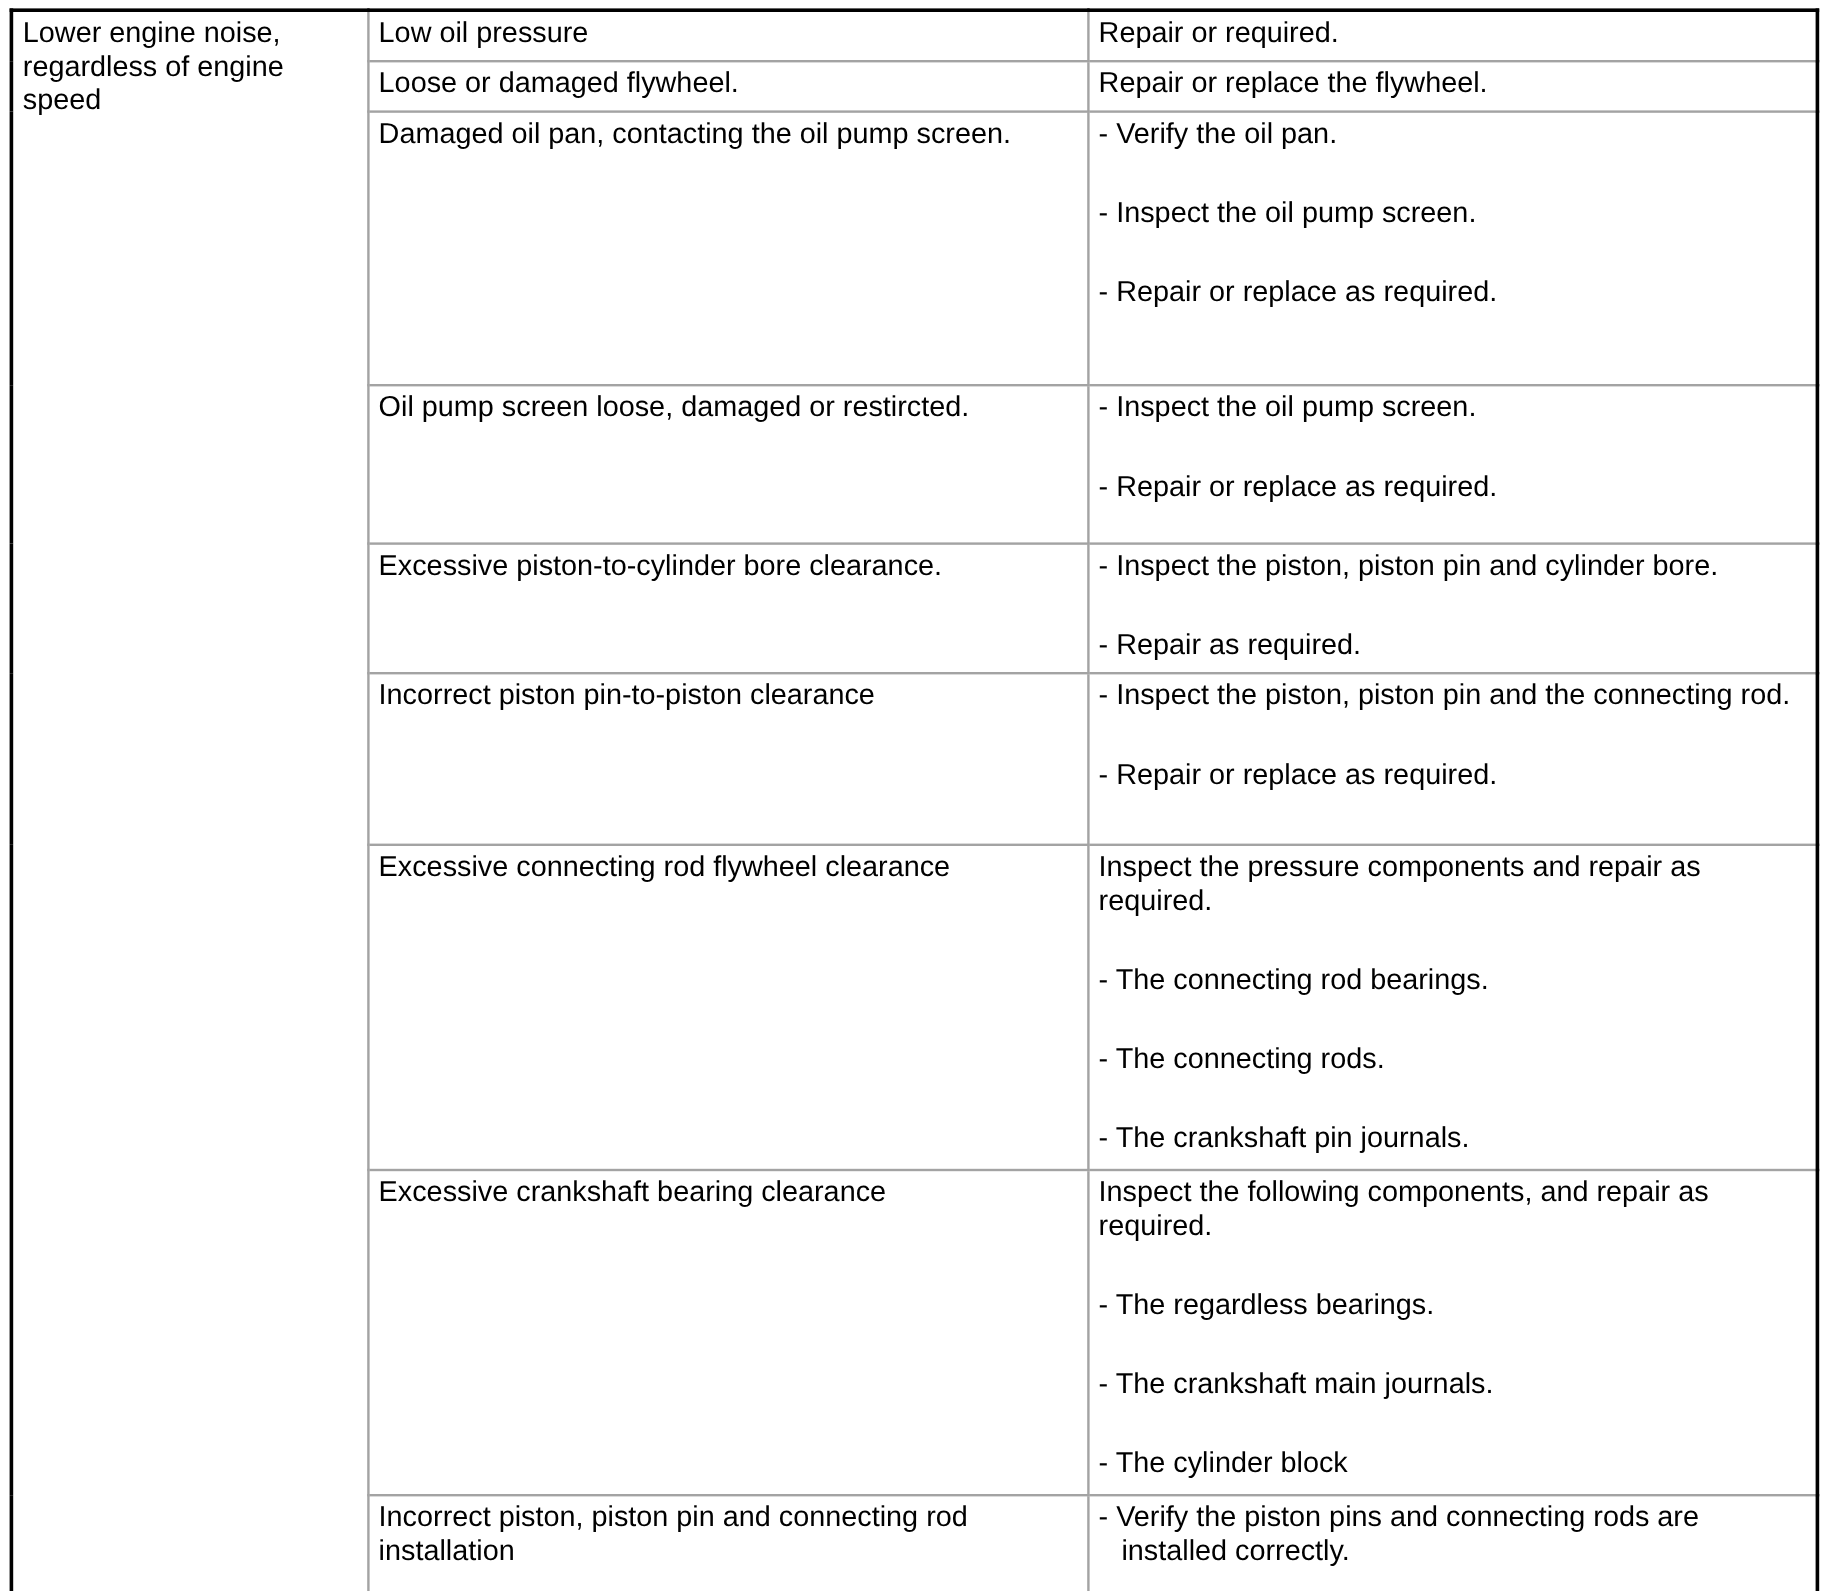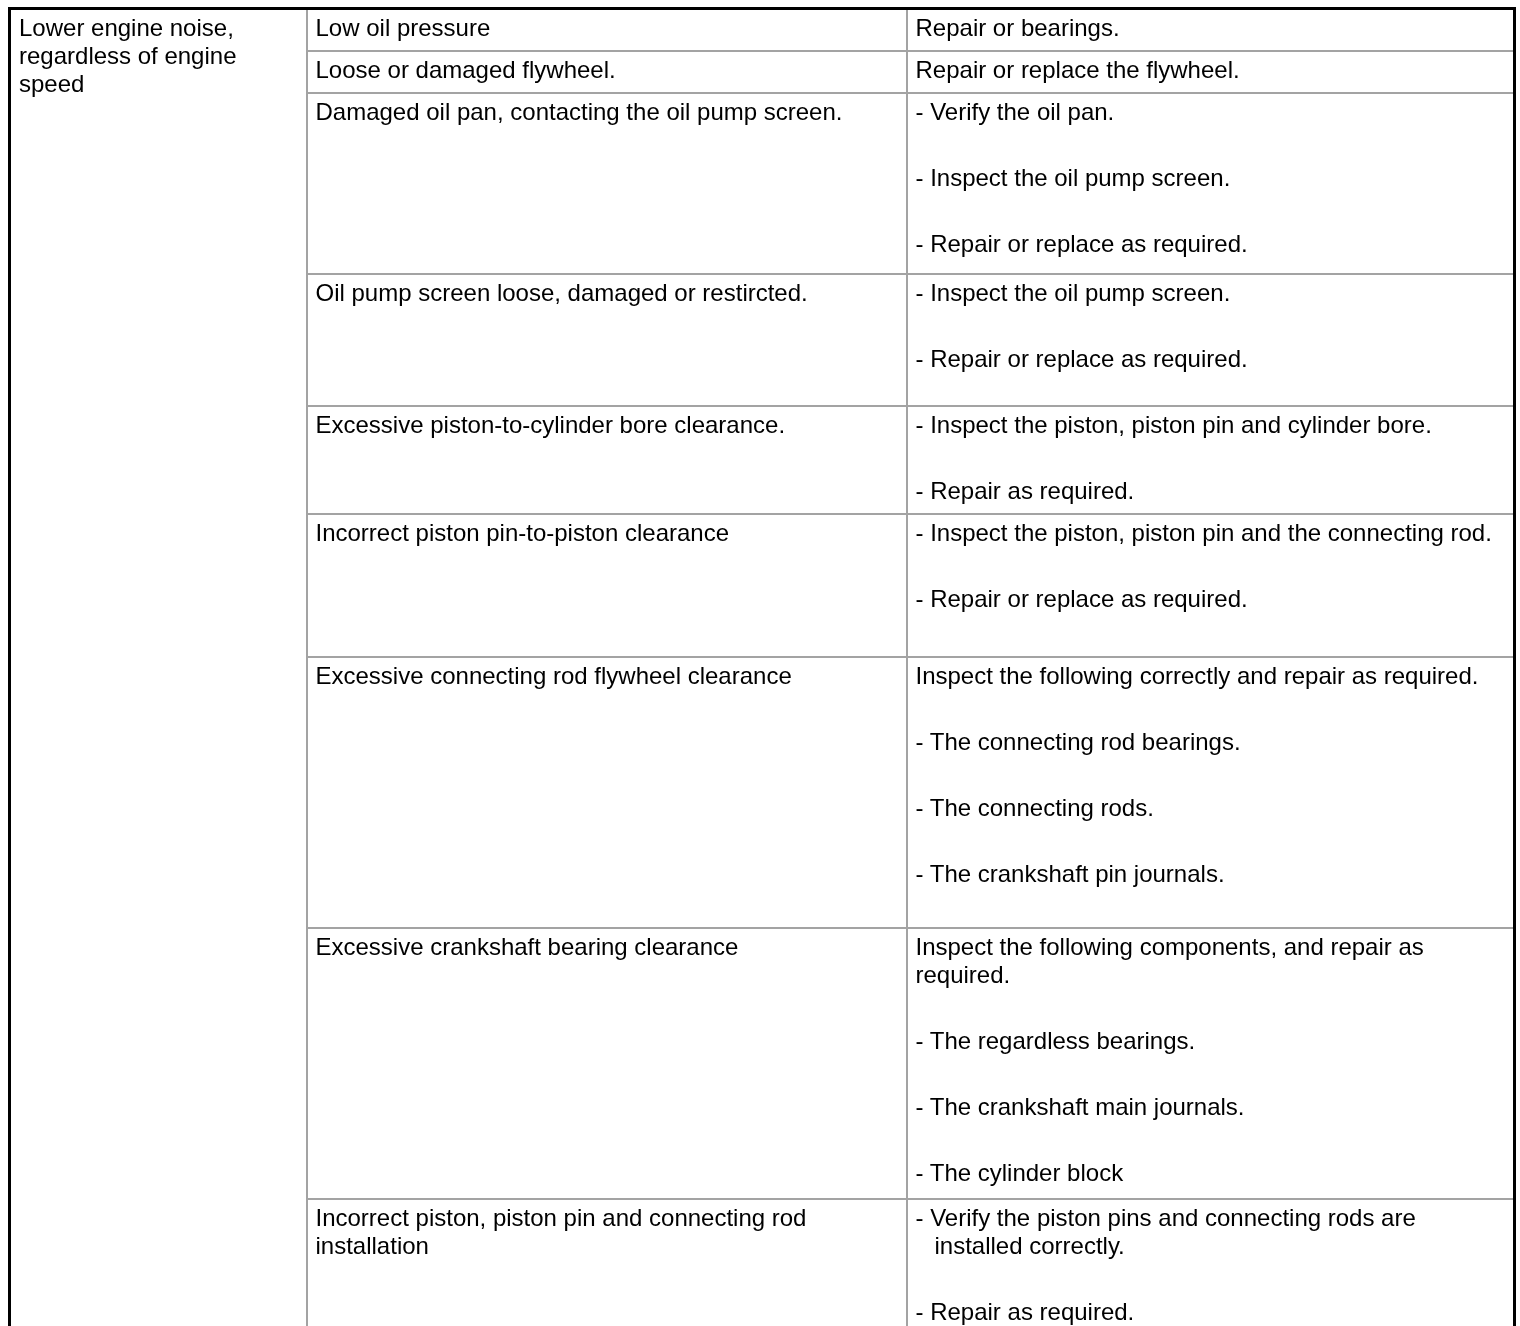--- a/index.html
+++ b/index.html
@@ -55,34 +55,34 @@
     </colgroup>
     <tbody>
       <tr style="height:42px">
         <td class="symptom" rowspan="9">
           <p class="line">Lower engine noise, regardless of engine speed</p>
         </td>
         <td class="cause">
           <p class="line">Low oil pressure</p>
         </td>
         <td class="action">
-          <p class="line plain">Repair or bearings.</p>
+          <p class="line plain">Repair or required.</p>
         </td>
       </tr>
 
       <tr style="height:42px">
         <td class="cause">
           <p class="line">Loose or damaged flywheel.</p>
         </td>
         <td class="action">
           <p class="line plain">Repair or replace the flywheel.</p>
         </td>
       </tr>
 
-      <tr style="height:181px">
+      <tr style="height:228px">
         <td class="cause">
           <p class="line">Damaged oil pan, contacting the oil pump screen.</p>
         </td>
         <td class="action">
           <p class="line bullet">- Verify the oil pan.</p>
           <p class="line bullet">- Inspect the oil pump screen.</p>
           <p class="line bullet">- Repair or replace as required.</p>
         </td>
       </tr>
 
@@ -114,21 +114,21 @@
           <p class="line bullet">- Inspect the piston, piston pin and the connecting rod.</p>
           <p class="line bullet">- Repair or replace as required.</p>
         </td>
       </tr>
 
       <tr style="height:271px">
         <td class="cause">
           <p class="line">Excessive connecting rod flywheel clearance</p>
         </td>
         <td class="action">
-          <p class="line plain">Inspect the following correctly and repair as required.</p>
+          <p class="line plain">Inspect the pressure components and repair as required.</p>
           <p class="line bullet">- The connecting rod bearings.</p>
           <p class="line bullet">- The connecting rods.</p>
           <p class="line bullet">- The crankshaft pin journals.</p>
         </td>
       </tr>
 
       <tr style="height:271px">
         <td class="cause">
           <p class="line">Excessive crankshaft bearing clearance</p>
         </td>

